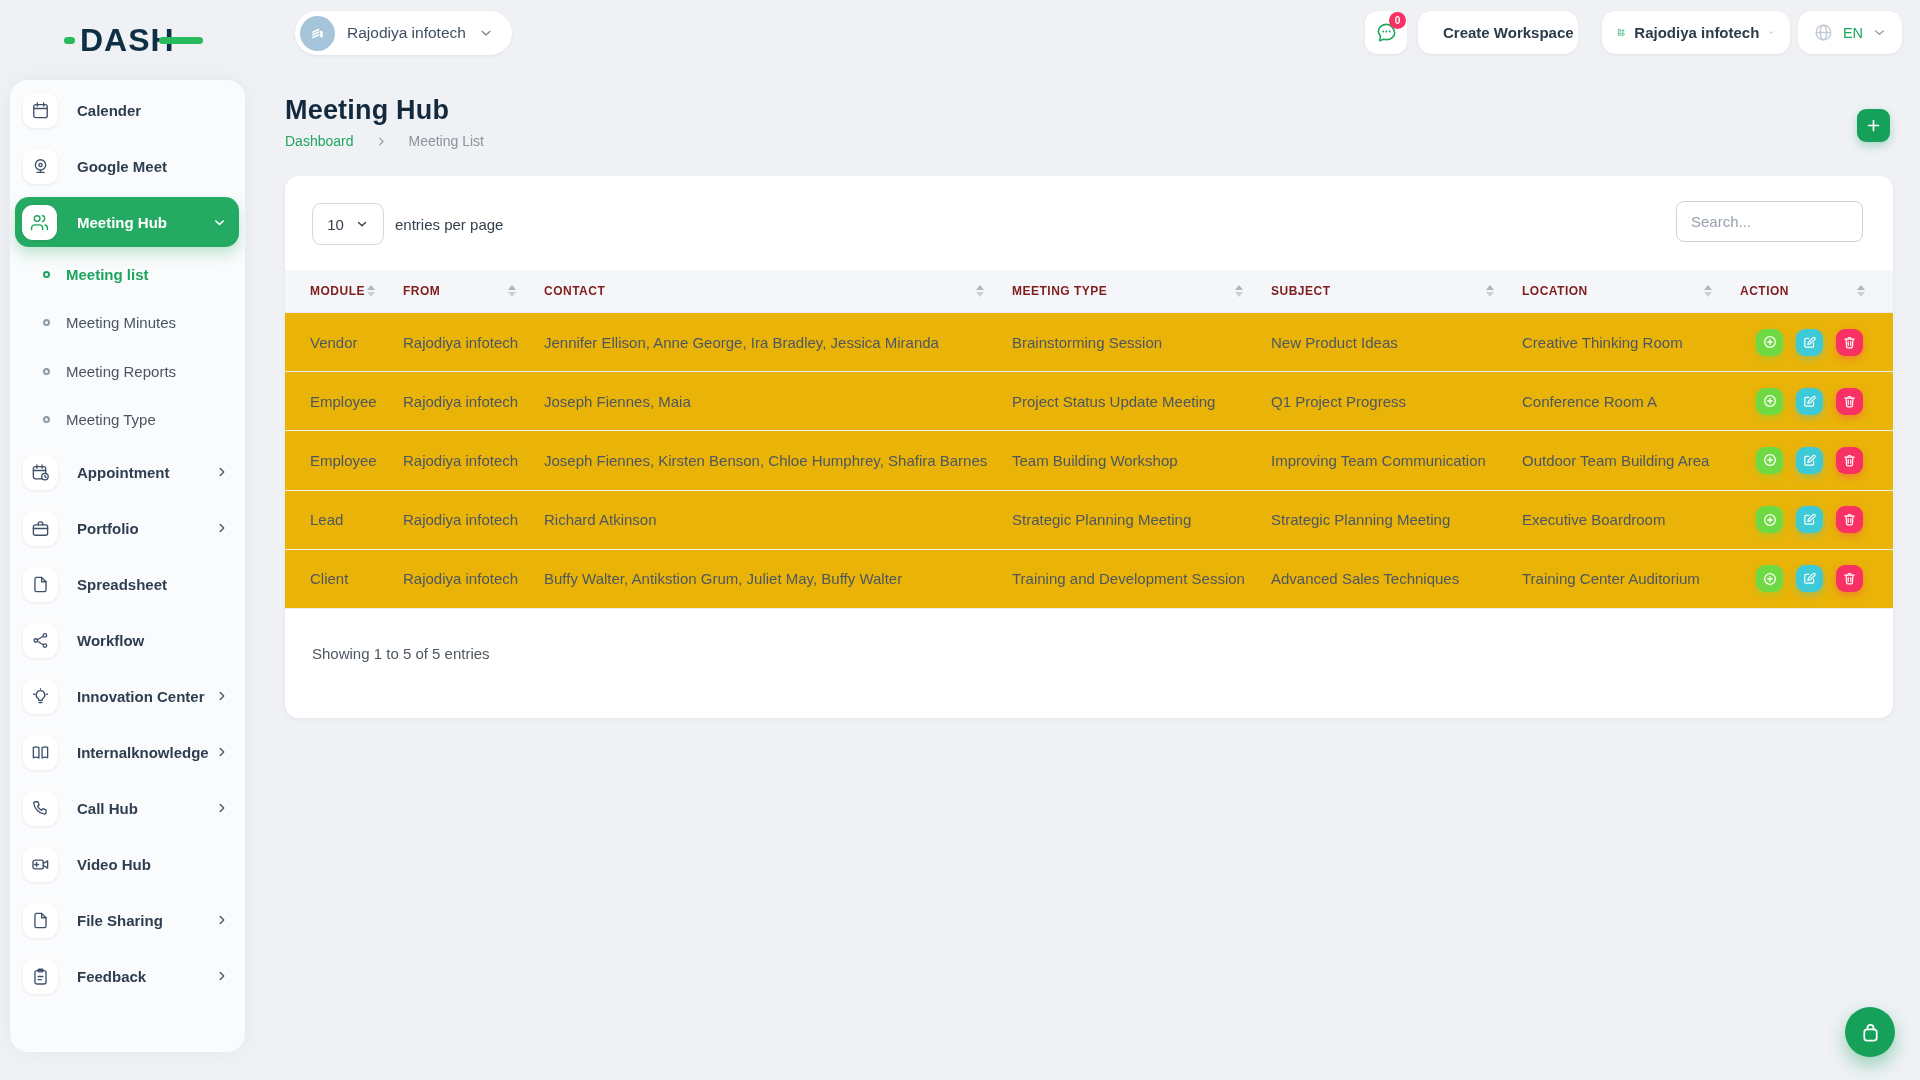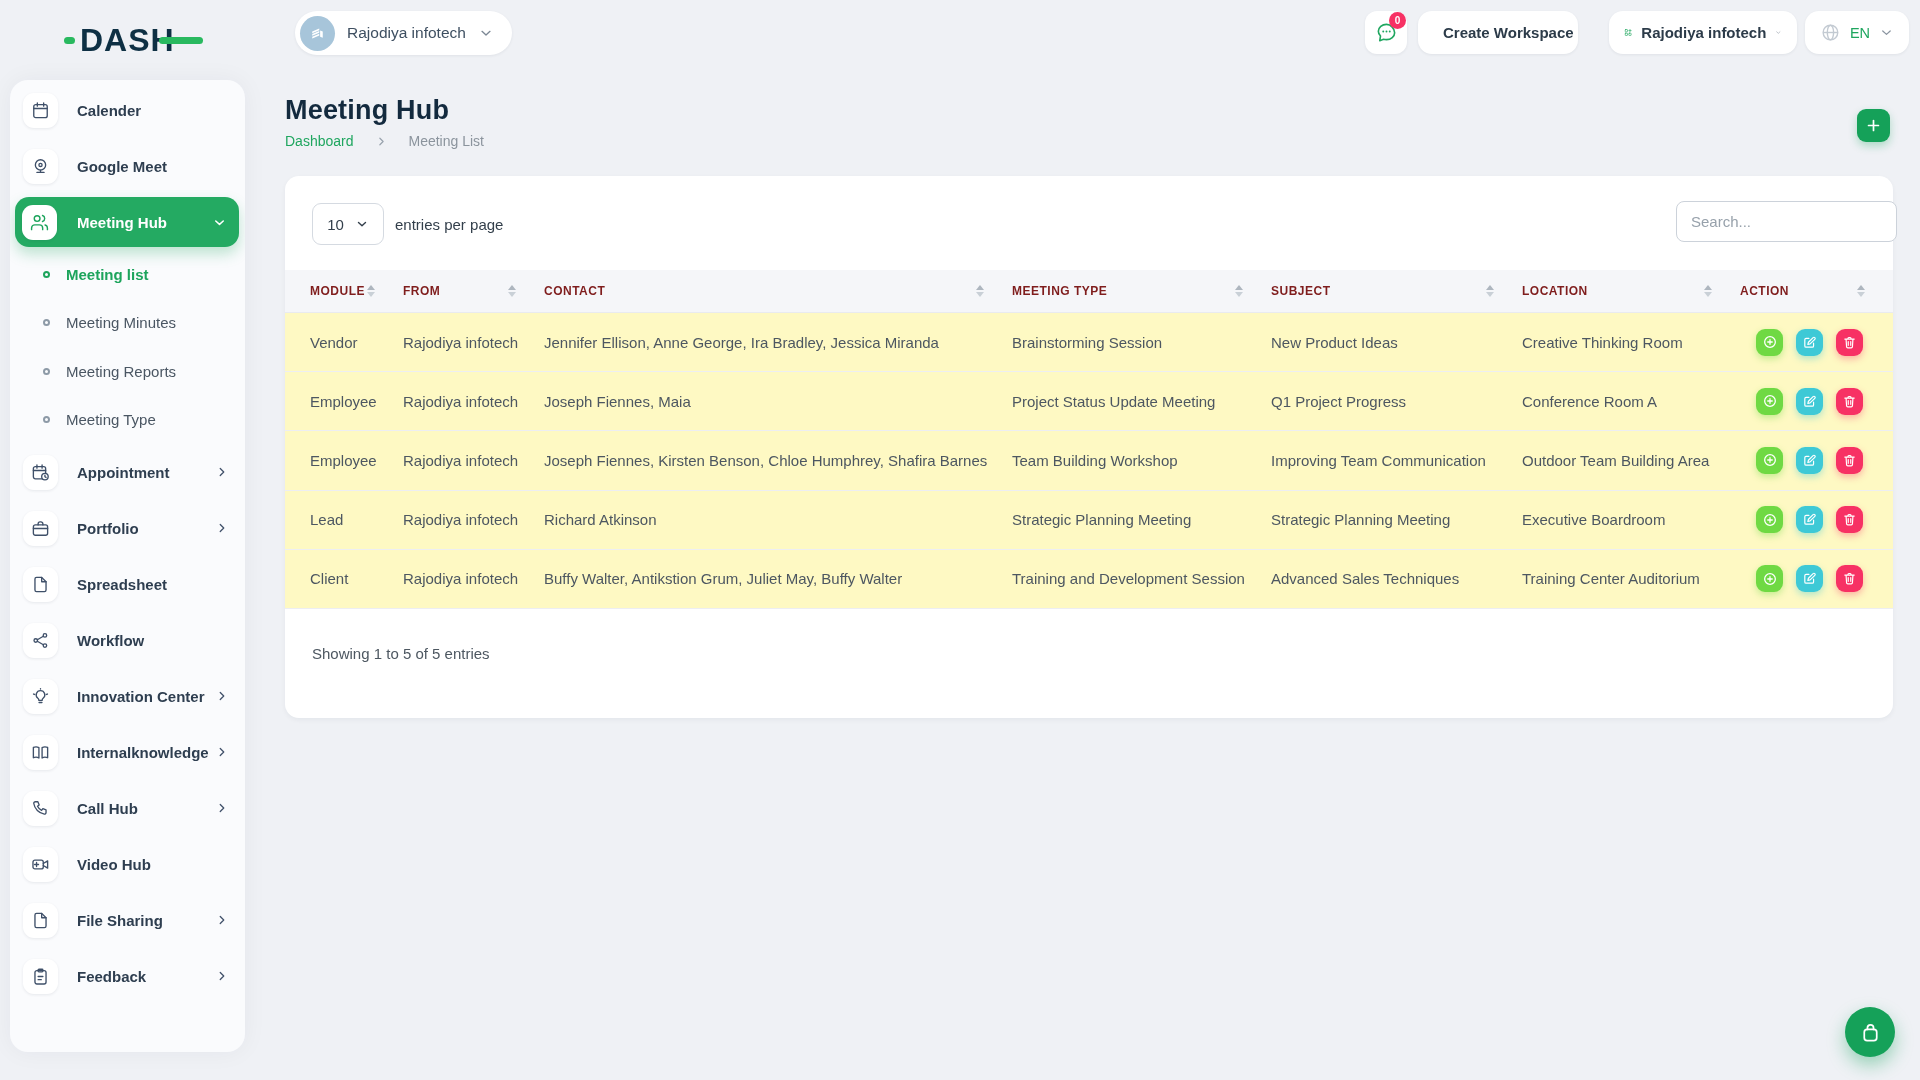--- a/index.html
+++ b/index.html
@@ -26,21 +26,21 @@
   .ws-name{font-size:15.5px;color:#3e4f61;font-weight:500;white-space:nowrap}
 
   .topbar-right{position:absolute;top:11px;left:1365px;display:flex;align-items:flex-start}
   .msg-tile{width:42px;height:43px;background:#fff;border-radius:12px;position:relative;
     display:flex;align-items:center;justify-content:center;margin-right:11px;
     box-shadow:0 1px 3px rgba(25,39,52,.07);cursor:pointer;border:none}
   .badge{position:absolute;top:1px;right:1px;min-width:17px;height:17px;border-radius:9px;background:#f73164;
     color:#fff;font-size:10px;font-weight:700;display:flex;align-items:center;justify-content:center;padding:0 4px}
   .pill{height:43px;background:#fff;border-radius:14px;display:flex;align-items:center;
     box-shadow:0 1px 3px rgba(25,39,52,.07);border:none;cursor:pointer}
-  .pill-create{width:160px;padding:0 16px;gap:9px;margin-right:31px}
+  .pill-create{width:160px;padding:0 16px;gap:9px;margin-right:24px}
   .pill-company{width:188px;padding:0 15px;gap:9px;margin-right:8px}
   .pill-lang{width:104px;padding:0 15px;gap:9px;justify-content:space-between}
   .pill-label{font-size:15px;color:#2c3b49;font-weight:600;white-space:nowrap}
   .lang-label{font-size:14.5px;color:#1fa65f;font-weight:400}
 
   
   .sidebar{position:absolute;left:10px;top:80px;width:235px;height:972px;background:#fafbfd;
     border-radius:18px;box-shadow:0 0 24px rgba(30,45,65,.05);padding-top:2px;overflow:hidden}
   .nav-item{height:56px;display:flex;align-items:center;padding:0 16px 0 13px;cursor:pointer}
   .tile{width:35px;height:35px;background:#fff;border-radius:11px;flex:none;
@@ -65,35 +65,35 @@
     border:none;display:flex;align-items:center;justify-content:center;cursor:pointer;
     box-shadow:0 4px 9px rgba(21,161,89,.3)}
 
   
   .card{position:absolute;left:285px;top:176px;width:1608px;height:542px;background:#fff;
     border-radius:14px;box-shadow:0 2px 5px rgba(25,39,52,.05)}
   .entries-select{position:absolute;left:27px;top:27px;width:72px;height:42px;border:1px solid #d5dae1;
     border-radius:9px;display:flex;align-items:center;justify-content:center;gap:11px;cursor:pointer;background:#fff}
   .entries-value{font-size:15px;color:#333f4b}
   .entries-label{position:absolute;left:110px;top:27px;height:42px;display:flex;align-items:center;font-size:15px;color:#333f4b}
-  .search-input{position:absolute;left:1391px;top:25px;width:221px;height:41px;border:1px solid #ccd2da;
+  .search-input{position:absolute;left:1391px;top:25px;width:187px;height:41px;border:1px solid #ccd2da;
     border-radius:8px;padding:0 14px;font-size:15px;color:#333f4b;outline:none;background:#fff}
   .search-input::placeholder{color:#97a1ab}
 
   .thead,.trow{display:grid;grid-template-columns:93px 141px 468px 259px 251px 218px 1fr;
     padding-left:25px;align-items:center}
   .thead{position:absolute;left:0;top:94px;width:100%;height:43px;background:#f5f6f9;border-bottom:1px solid #e9ebef}
   .th{display:flex;align-items:center;height:100%;font-size:12px;font-weight:700;color:#7f1d1d;
     letter-spacing:.5px;cursor:pointer;white-space:nowrap}
   .sort{display:flex;flex-direction:column;gap:2px;margin-left:auto;margin-right:28px}
   .sort i{display:block;width:0;height:0;border-left:4px solid transparent;border-right:4px solid transparent}
   .sort .up{border-bottom:5px solid #aeb6bf}
   .sort .dn{border-top:5px solid #c9d0d7}
   .tbody{position:absolute;left:0;top:137px;width:100%}
-  .trow{height:59.2px;border-bottom:1px solid #edeef2;background:#fef9c3}
+  .trow{height:59.2px;border-bottom:1px solid #edeef2;background:#eab308}
   .td{font-size:15px;color:#4d5761;white-space:nowrap;overflow:hidden;text-overflow:ellipsis;padding-right:14px}
   .td-actions{display:flex;gap:13px;padding-left:16px}
   .act{width:27px;height:27px;border-radius:9px;border:none;display:flex;align-items:center;justify-content:center;cursor:pointer}
   .act-add{background:#6fd943;box-shadow:0 3px 7px rgba(111,217,67,.4)}
   .act-edit{background:#3ec9d6;box-shadow:0 3px 7px rgba(62,201,214,.4)}
   .act-del{background:#f73164;box-shadow:0 3px 7px rgba(247,49,100,.35)}
   .table-summary{position:absolute;left:27px;top:469px;font-size:15px;color:#4d5761}
 
   .fab{position:absolute;left:1845px;top:1007px;width:50px;height:50px;border-radius:50%;background:#15a159;
     border:none;display:flex;align-items:center;justify-content:center;cursor:pointer;

